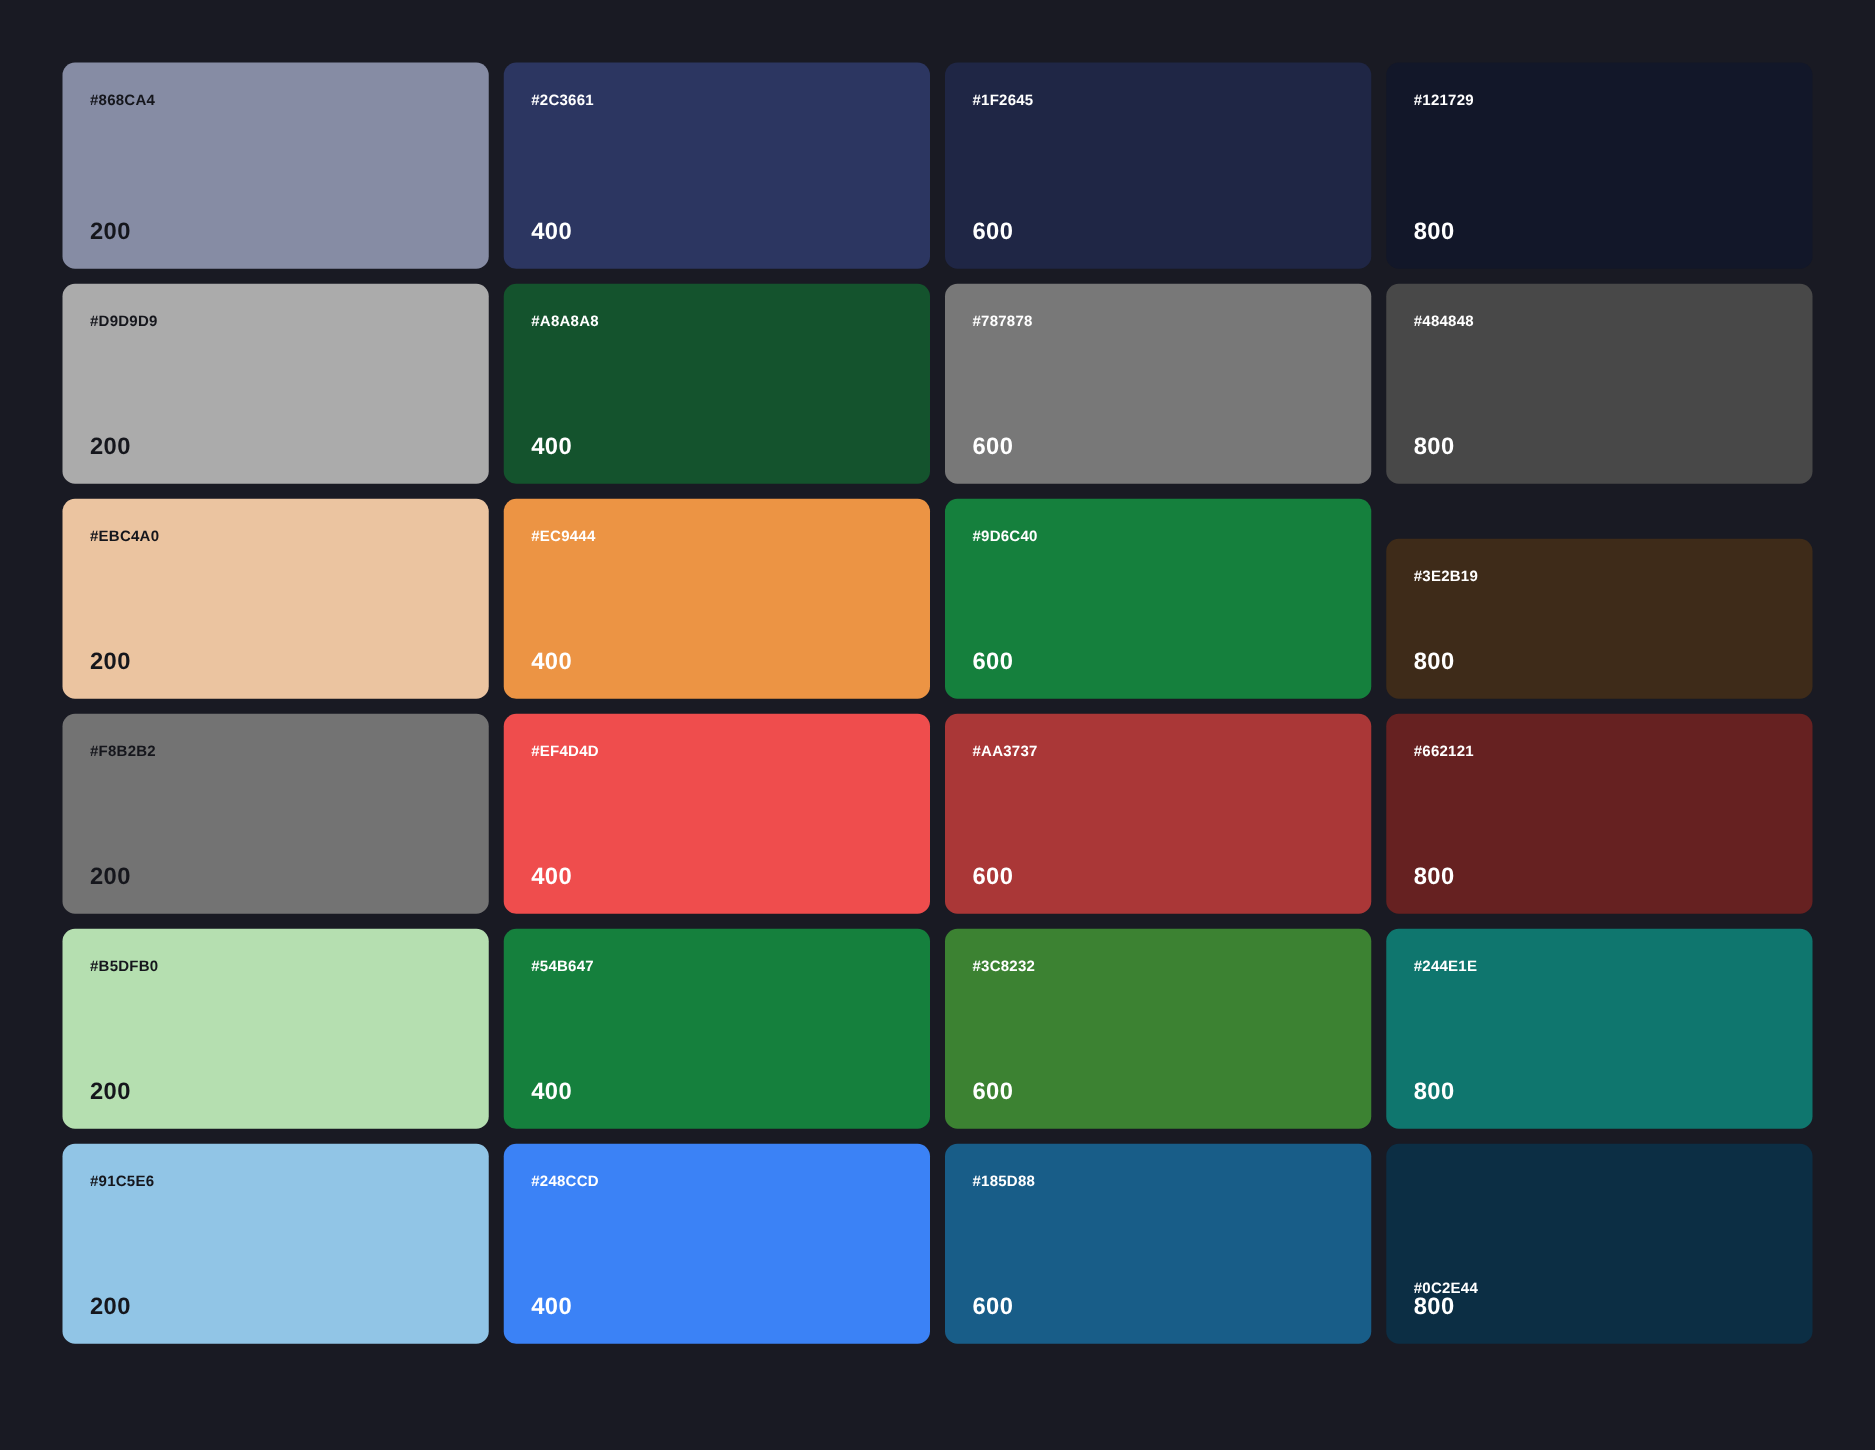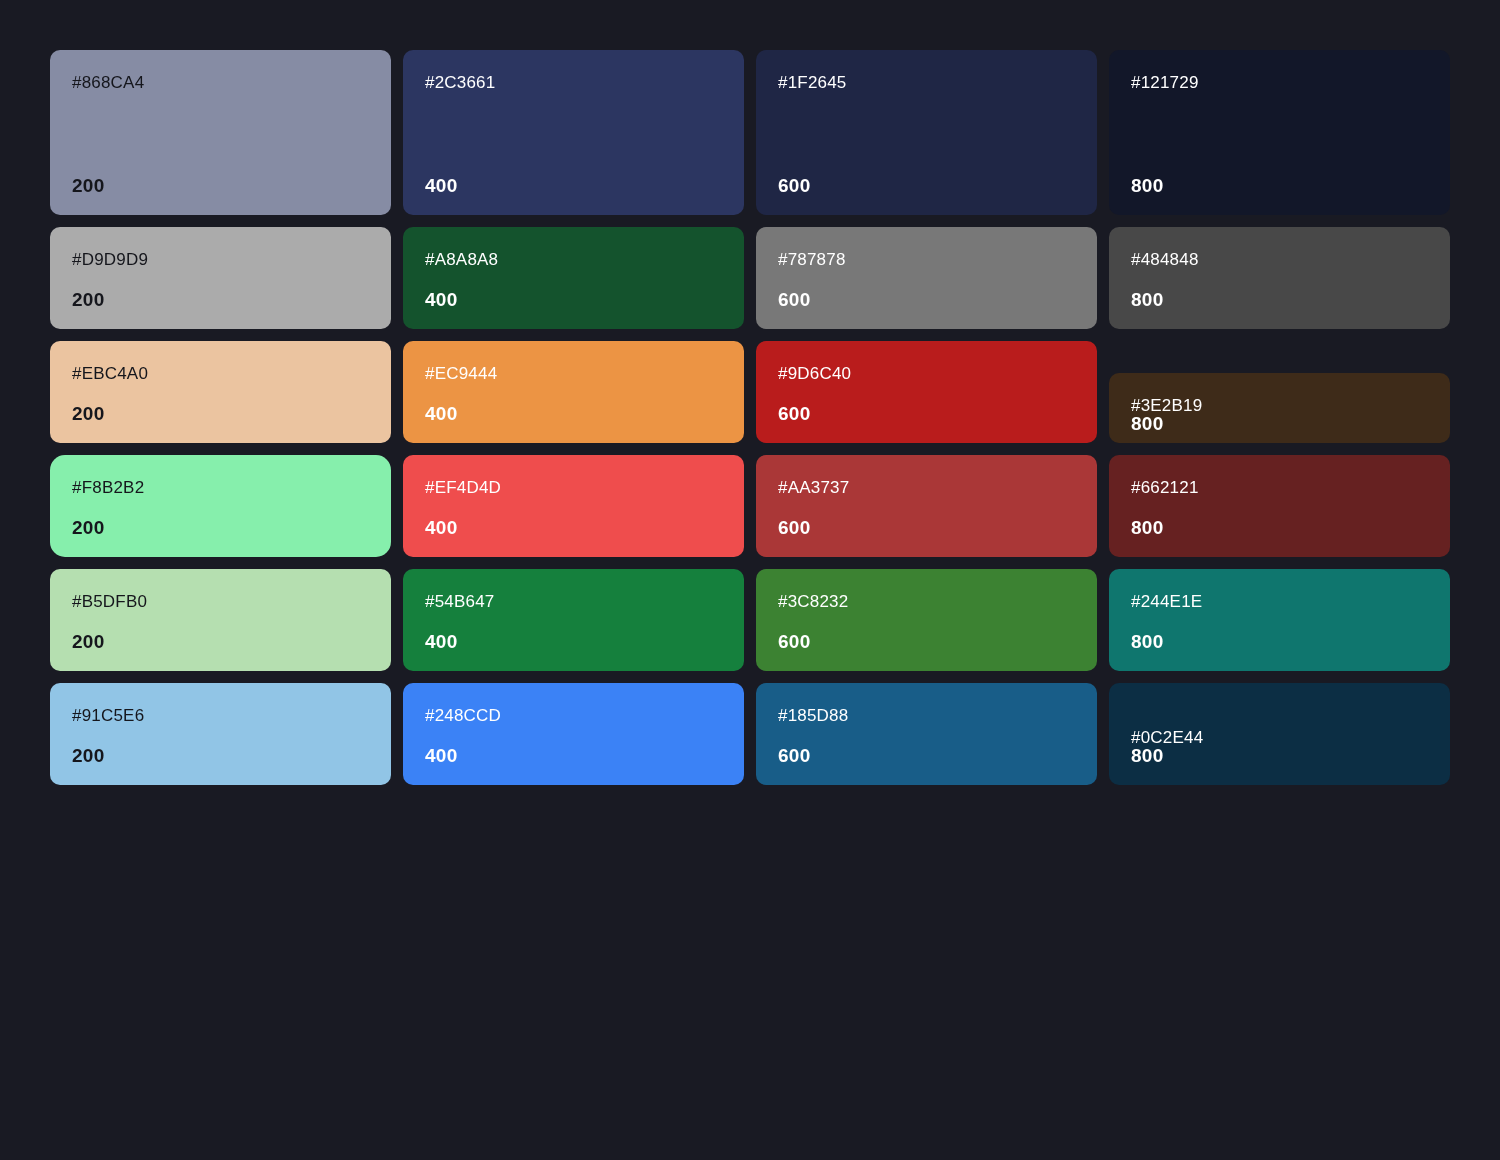--- a/index.html
+++ b/index.html
@@ -19,42 +19,42 @@
     width: 1400px;
     display: flex;
     flex-direction: column;
     gap: 12px;
   }
 
   .palette-row {
     display: grid;
     grid-template-columns: repeat(4, 1fr);
     gap: 12px;
-    height: 102px;
+    height: 160px;
   }
 
   .palette-row.row-tall {
     height: 165px;
   }
 
   .swatch-card {
     position: relative;
     border-radius: 10px;
     padding: 24px 22px 20px 22px;
     display: flex;
     flex-direction: column;
     justify-content: space-between;
     overflow: hidden;
   }
 
   .swatch-hex {
-    font-size: 17px;
+    font-size: 12px;
     line-height: 1;
     letter-spacing: 0.2px;
-    font-weight: 400;
+    font-weight: 700;
   }
 
   .swatch-shade {
     font-size: 19px;
     line-height: 1;
     font-weight: 700;
     letter-spacing: 0.3px;
   }
 
   .text-dark .swatch-hex,
@@ -105,31 +105,31 @@
     </div>
     <div class="palette-row">
       <div class="swatch-card text-dark" style="background: rgb(235, 196, 160);">
         <div class="swatch-hex">#EBC4A0</div>
         <div class="swatch-shade">200</div>
       </div>
       <div class="swatch-card text-light" style="background: rgb(236, 148, 68);">
         <div class="swatch-hex">#EC9444</div>
         <div class="swatch-shade">400</div>
       </div>
-      <div class="swatch-card text-light" style="background: #b91c1c;">
+      <div class="swatch-card text-light" style="background: #15803d;">
         <div class="swatch-hex">#9D6C40</div>
         <div class="swatch-shade">600</div>
       </div>
       <div class="swatch-card text-light" style="background: rgb(62, 43, 25); margin-top: 32px;">
         <div class="swatch-hex">#3E2B19</div>
         <div class="swatch-shade">800</div>
       </div>
     </div>
     <div class="palette-row">
-      <div class="swatch-card text-dark" style="background: #86efac; border-radius: 15px;">
+      <div class="swatch-card text-dark" style="background: #737373;">
         <div class="swatch-hex">#F8B2B2</div>
         <div class="swatch-shade">200</div>
       </div>
       <div class="swatch-card text-light" style="background: rgb(239, 77, 77);">
         <div class="swatch-hex">#EF4D4D</div>
         <div class="swatch-shade">400</div>
       </div>
       <div class="swatch-card text-light" style="background: rgb(170, 55, 55);">
         <div class="swatch-hex">#AA3737</div>
         <div class="swatch-shade">600</div>

